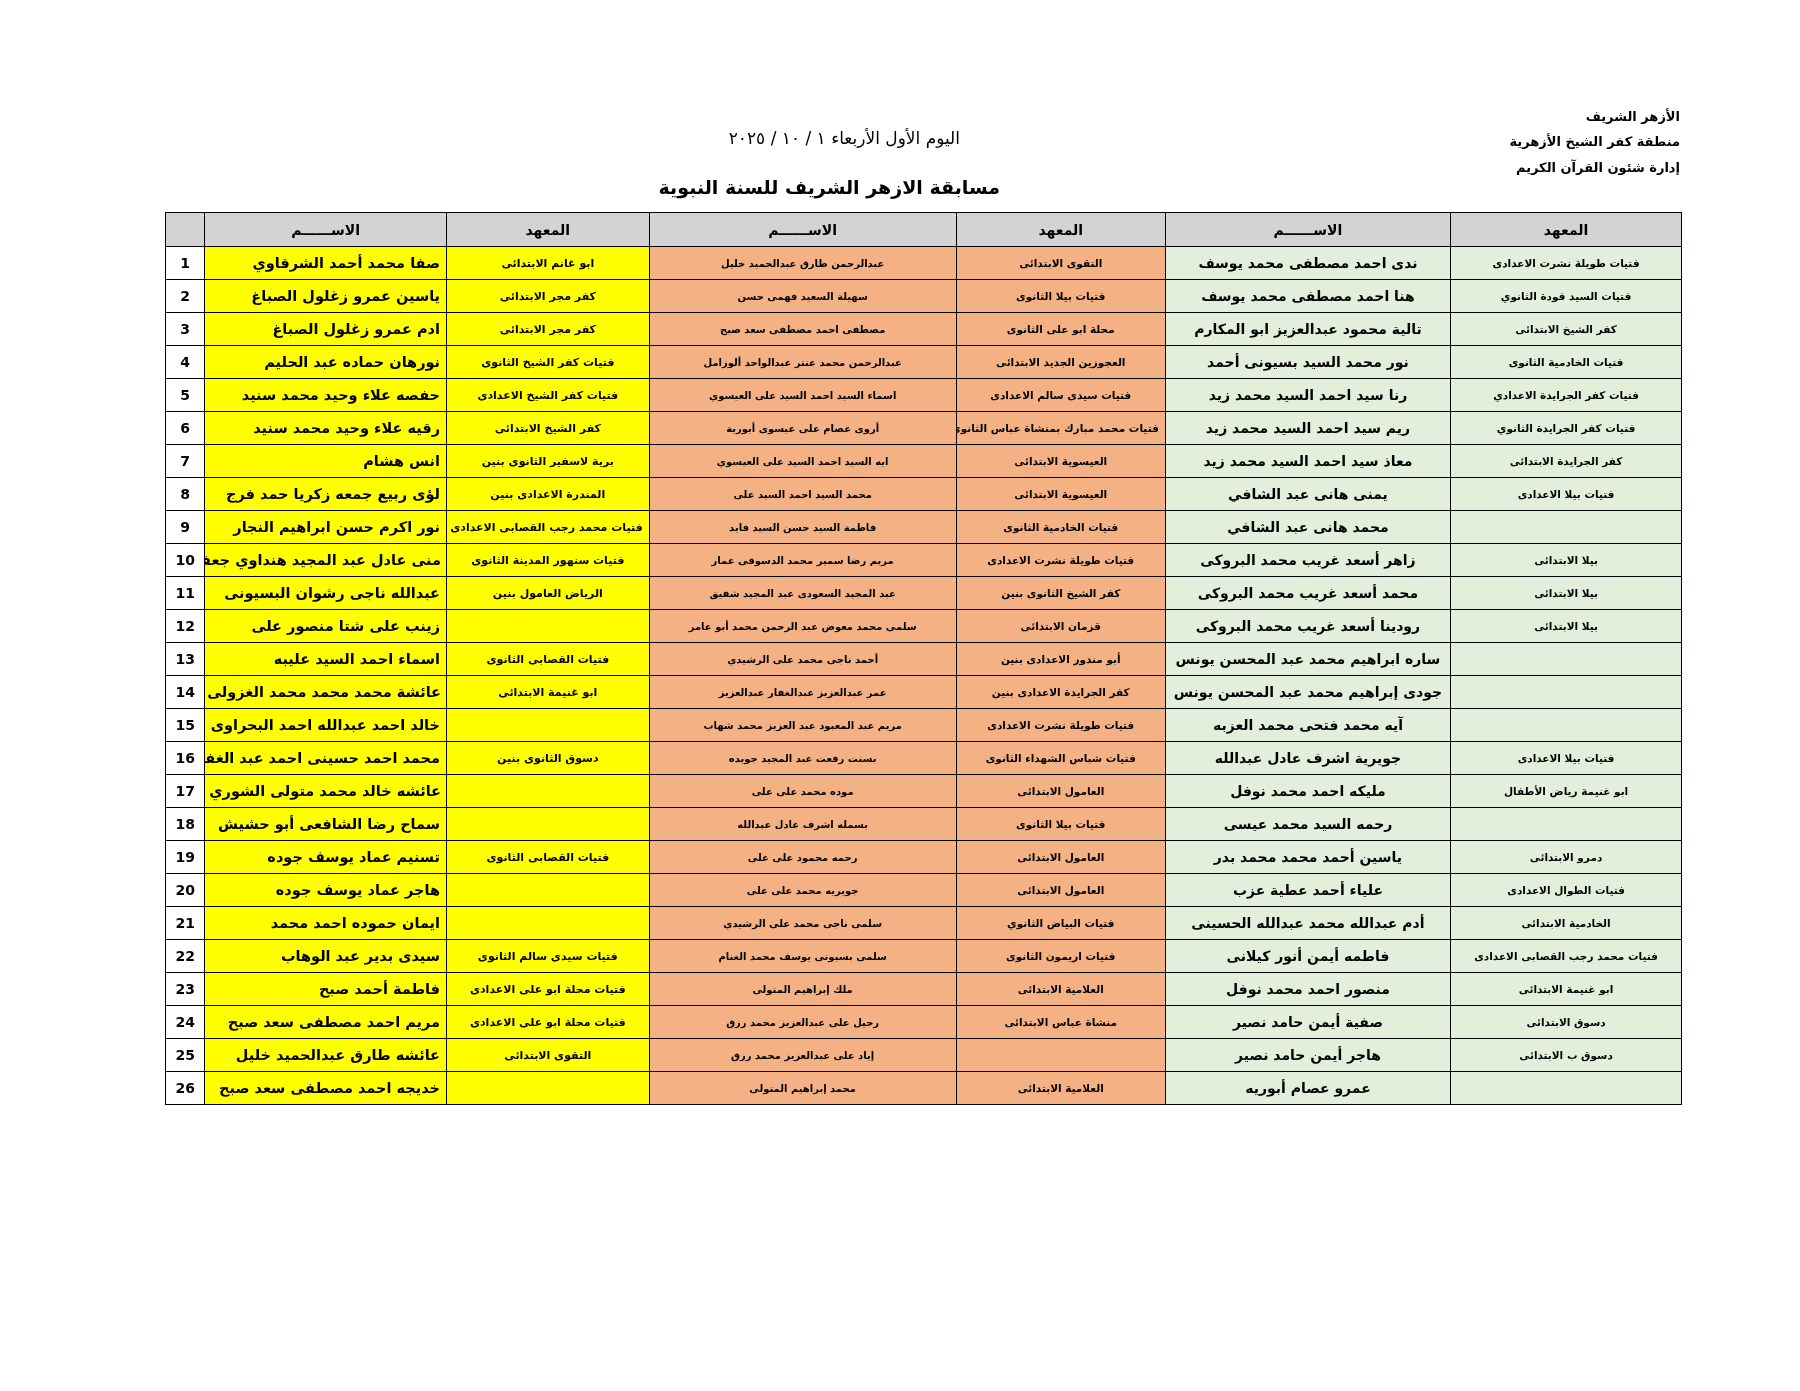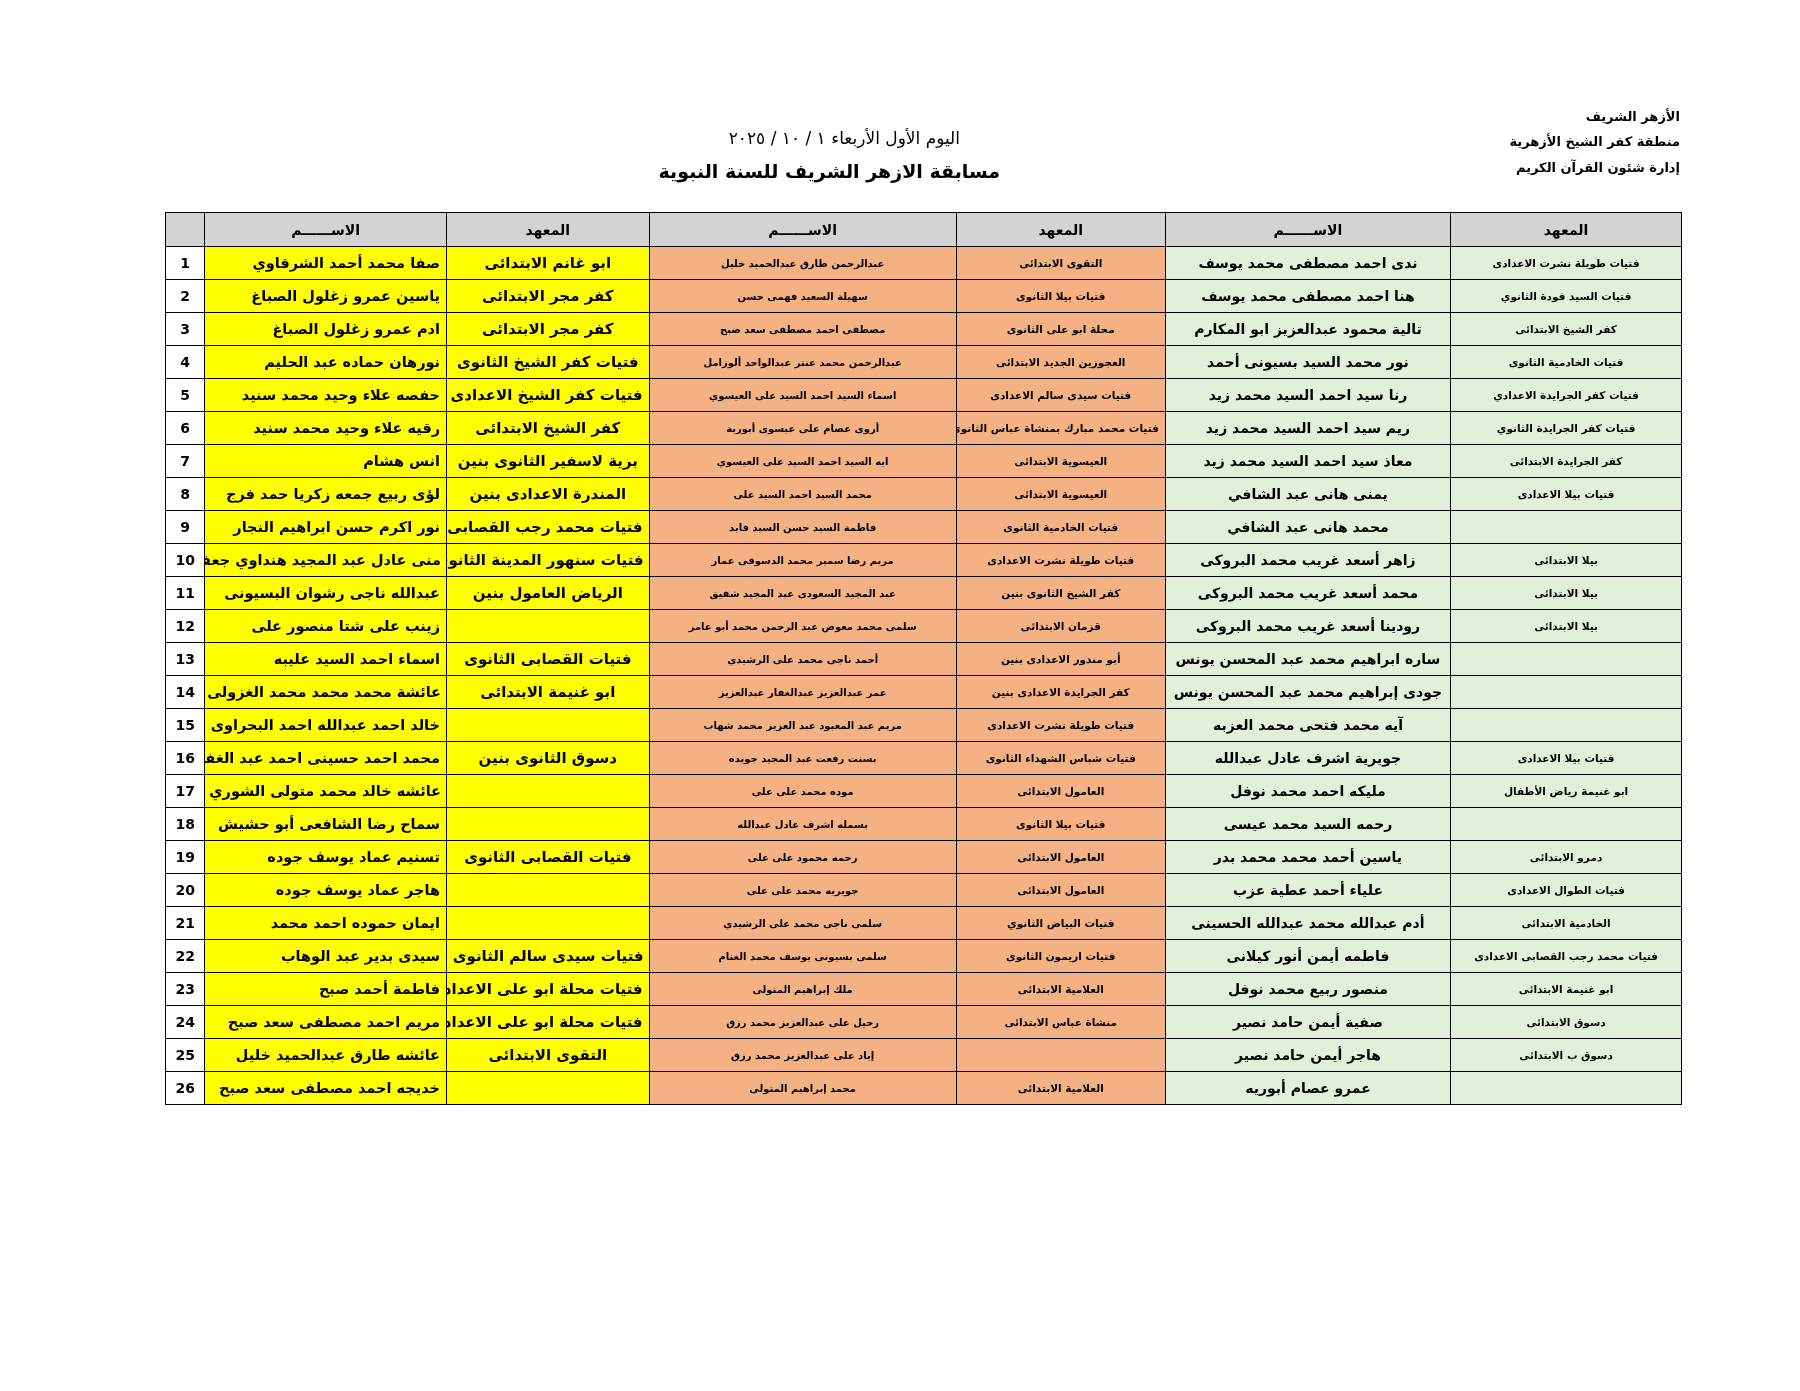--- a/index.html
+++ b/index.html
@@ -38,21 +38,21 @@
     top: 128px;
     right: 840px;
     font-size: 17px;
     font-weight: normal;
     white-space: nowrap;
   }
 
   
   .doc-title {
     position: absolute;
-    top: 160px;
+    top: 176px;
     right: 800px;
     font-size: 19px;
     font-weight: bold;
     white-space: nowrap;
   }
 
   
   .table-wrap {
     position: absolute;
     top: 212px;
@@ -86,21 +86,21 @@
   col.c-nameY { width: 222px; }
   col.c-instY { width: 186px; }
   col.c-nameO { width: 282px; }
   col.c-instO { width: 192px; }
   col.c-nameG { width: 262px; }
   col.c-instG { width: 212px; }
 
   
   td.num      { background: #ffffff; text-align: center; font-size: 14px; font-weight: normal; }
   td.name-y   { background: #ffff00; text-align: right; font-size: 14.5px; }
-  td.inst-y   { background: #ffff00; text-align: center; font-size: 15px; }
+  td.inst-y   { background: #ffff00; text-align: center; font-size: 11px; }
   td.name-o   { background: #f4b183; text-align: center; font-size: 10px; }
   td.inst-o   { background: #f4b183; text-align: center; font-size: 10.5px; }
   td.name-g   { background: #e2efda; text-align: center; font-size: 14px; }
   td.inst-g   { background: #e2efda; text-align: center; font-size: 10.5px; }
 
   th.blank-head { background: #d3d3d3; }
 </style>
 </head>
 <body>
 
@@ -330,21 +330,21 @@
           <td class="inst-g">فتيات محمد رجب القصابى الاعدادى</td>
           <td class="name-g">فاطمه أيمن أنور كيلانى</td>
           <td class="inst-o">فتيات اريمون الثانوى</td>
           <td class="name-o">سلمى بسيونى يوسف محمد الغنام</td>
           <td class="inst-y">فتيات سيدى سالم الثانوى</td>
           <td class="name-y">سيدى   بدير عبد الوهاب</td>
           <td class="num">22</td>
         </tr>
         <tr>
           <td class="inst-g">ابو غنيمة الابتدائى</td>
-          <td class="name-g">منصور ربيع محمد نوفل</td>
+          <td class="name-g">منصور احمد محمد نوفل</td>
           <td class="inst-o">العلامية الابتدائى</td>
           <td class="name-o">ملك إبراهيم المتولى</td>
           <td class="inst-y">فتيات محلة ابو على الاعدادى</td>
           <td class="name-y">فاطمة أحمد صبح</td>
           <td class="num">23</td>
         </tr>
         <tr>
           <td class="inst-g">دسوق الابتدائى</td>
           <td class="name-g">صفية أيمن حامد نصير</td>
           <td class="inst-o">منشاة عباس الابتدائى</td>

